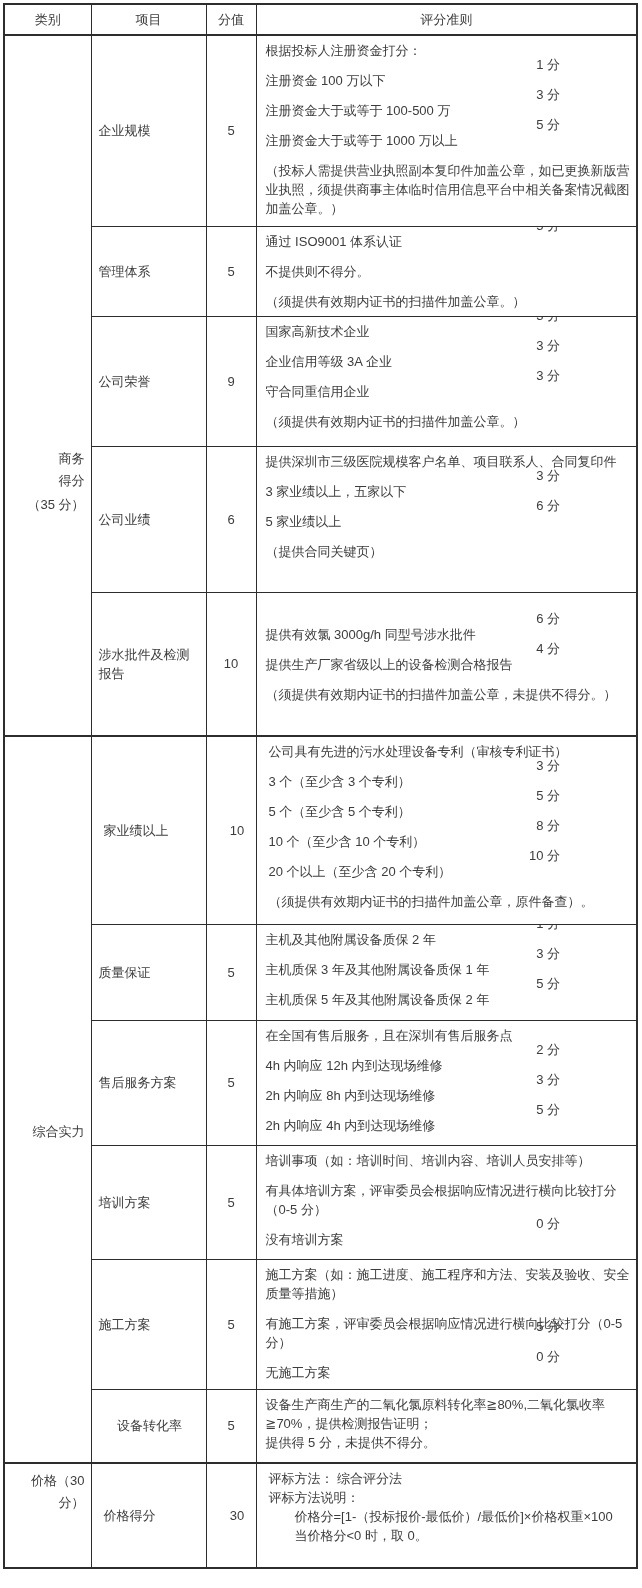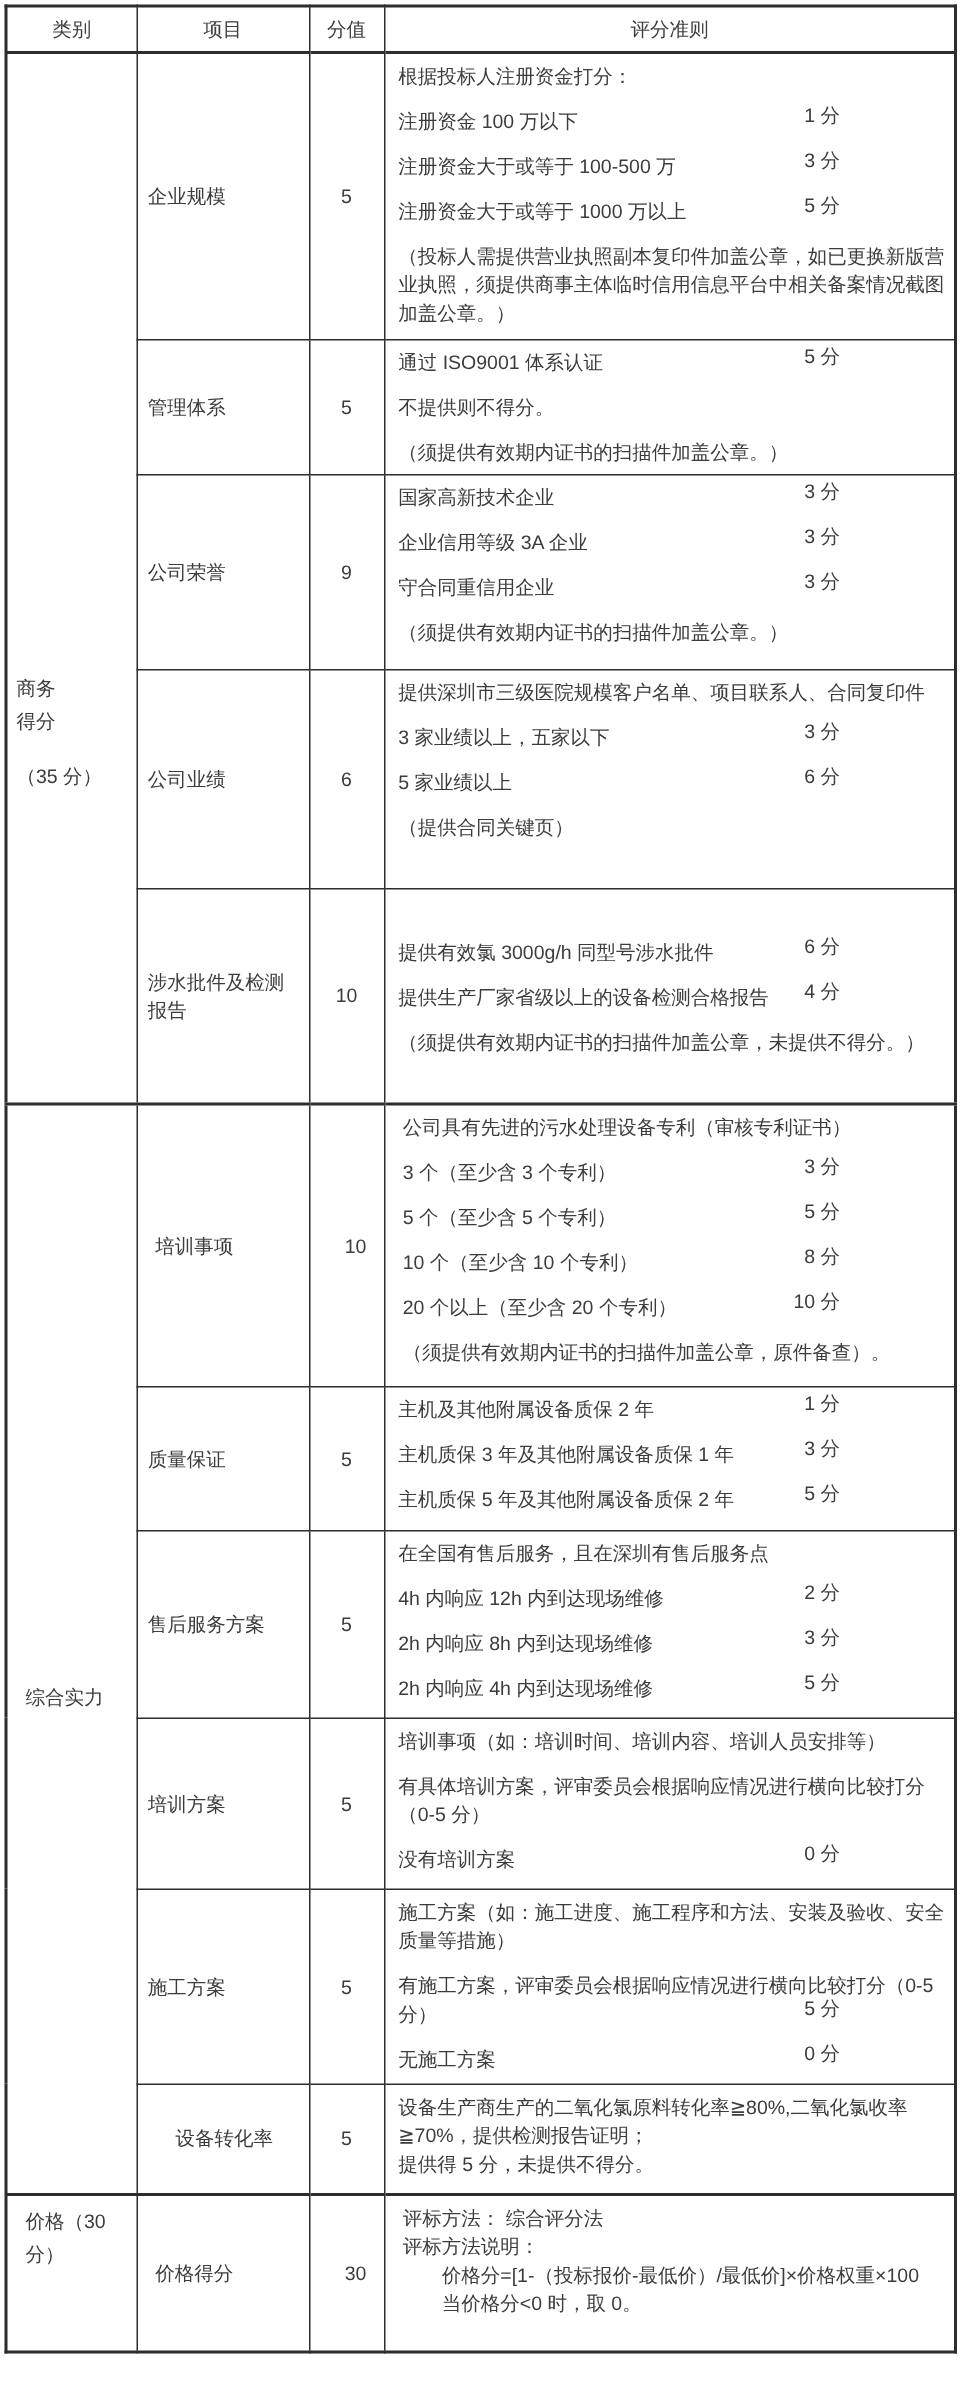--- a/index.html
+++ b/index.html
@@ -23,33 +23,33 @@
   thead th {
     height: 31px;
     padding: 4px;
     text-align: center;
     vertical-align: middle;
     font-weight: normal;
     border-bottom-width: 2px;
   }
   tr.cat-start td { border-top-width: 2px; padding-left: 12px; }
 
-  td.cat  { text-align: left; vertical-align: top; padding: 0 6px; }
+  td.cat  { text-align: right; vertical-align: top; padding: 0 6px; }
   td.item { vertical-align: middle; padding: 0 5px 0 7px; }
   td.score{ text-align: center; vertical-align: middle; padding: 0; }
   td.crit { vertical-align: top; padding: 5px 6px 4px 9px; margin-left: 36px; }
   td.crit.center { vertical-align: middle; }
 
   .para { position: relative; margin: 0 0 11px; }
   .para:last-child { margin-bottom: 0; }
   td.crit.tight .para { margin-bottom: 0; }
-  .pts { position: absolute; right: 70px; bottom: 4px; white-space: nowrap; }
+  .pts { position: absolute; right: 70px; bottom: 16px; white-space: nowrap; }
 
   .cat-label { line-height: 22px; }
-  .cat-label div:nth-child(3) { margin-top: 15px; }
+  .cat-label div:nth-child(3) { margin-top: 2px; }
 </style>
 </head>
 <body>
 
 <div class="page">
   <table class="score-table">
     <colgroup>
       <col style="width:87px">
         <col style="width:115px">
         <col style="width:50px">
@@ -119,21 +119,21 @@
             <div class="para"><span>提供生产厂家省级以上的设备检测合格报告</span><span class="pts">4 分</span></div>
             <div class="para"><span>（须提供有效期内证书的扫描件加盖公章，未提供不得分。）</span></div>
           </td>
         </tr>
         <tr class="cat-start">
           <td class="cat" rowspan="6">
             <div class="cat-label" style="margin-top: 384px;">
               <div>综合实力</div>
             </div>
           </td>
-          <td class="item" style="height: 188px;">培训事项</td>
+          <td class="item" style="height: 188px;">家业绩以上</td>
           <td class="score">10</td>
           <td class="crit">
             <div class="para"><span>公司具有先进的污水处理设备专利（审核专利证书）</span></div>
             <div class="para"><span>3 个（至少含 3 个专利）</span><span class="pts">3 分</span></div>
             <div class="para"><span>5 个（至少含 5 个专利）</span><span class="pts">5 分</span></div>
             <div class="para"><span>10 个（至少含 10 个专利）</span><span class="pts">8 分</span></div>
             <div class="para"><span>20 个以上（至少含 20 个专利）</span><span class="pts">10 分</span></div>
             <div class="para"><span>（须提供有效期内证书的扫描件加盖公章，原件备查）。</span></div>
           </td>
         </tr>

